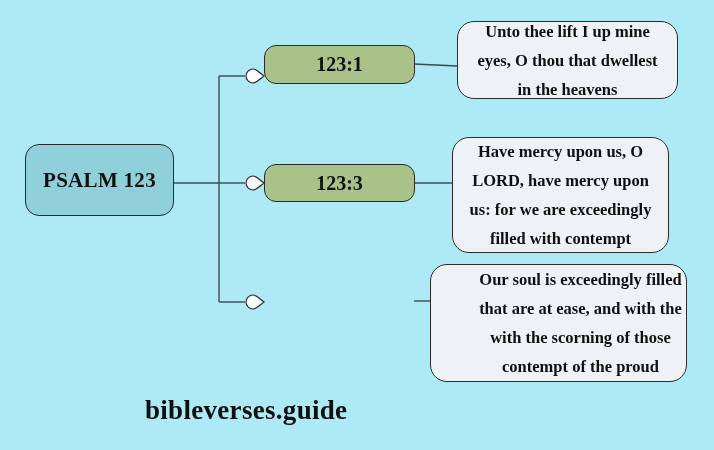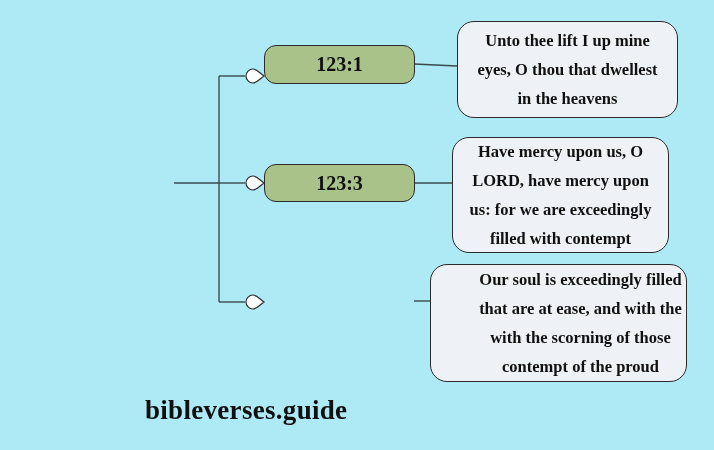--- a/index.html
+++ b/index.html
@@ -50,21 +50,21 @@
 
   .verse-box{
     position:absolute;
     box-sizing:border-box;
     background:var(--box-fill);
     border:1.5px solid var(--border);
     border-radius:17px;
     display:flex;flex-direction:column;align-items:center;justify-content:center;
     color:var(--text);
   }
-  .b1{left:457px;top:21px;width:221px;height:97px;}
+  .b1{left:457px;top:21px;width:221px;height:78px;}
   .b2{left:452px;top:137px;width:217px;height:116px;}
   .b3{left:430px;top:264px;width:257px;height:118px;padding-left:44px;}
   .vline{
     font-weight:bold;
     font-size:16.5px;
     line-height:29px;
     white-space:nowrap;
     text-align:center;
   }
   .watermark{
@@ -87,20 +87,23 @@
     <path class="edge" d="M219,183 H245"></path>
     <path class="edge" d="M219,302 H245"></path>
     <path class="edge" d="M414,64 L457,66"></path>
     <path class="edge" d="M415,183 H452"></path>
     <path class="edge" d="M414,301 H430"></path>
     <path class="arrowhead" transform="translate(250,76)" d="M14,0 C9.5,3.2 6.5,7 3,7 A7,7 0 0 1 3,-7 C6.5,-7 9.5,-3.2 14,0 Z"></path>
     <path class="arrowhead" transform="translate(250,183)" d="M14,0 C9.5,3.2 6.5,7 3,7 A7,7 0 0 1 3,-7 C6.5,-7 9.5,-3.2 14,0 Z"></path>
     <path class="arrowhead" transform="translate(250,302)" d="M14,0 C9.5,3.2 6.5,7 3,7 A7,7 0 0 1 3,-7 C6.5,-7 9.5,-3.2 14,0 Z"></path>
   </svg>
 
+  <div class="node root-node">
+    <span>PSALM 123</span>
+  </div>
 
   <div class="node verse-node n1">
     <span>123:1</span>
   </div>
   <div class="node verse-node n2">
     <span>123:3</span>
   </div>
 
   <div class="verse-box b1">
     <div class="vline">Unto thee lift I up mine</div>

